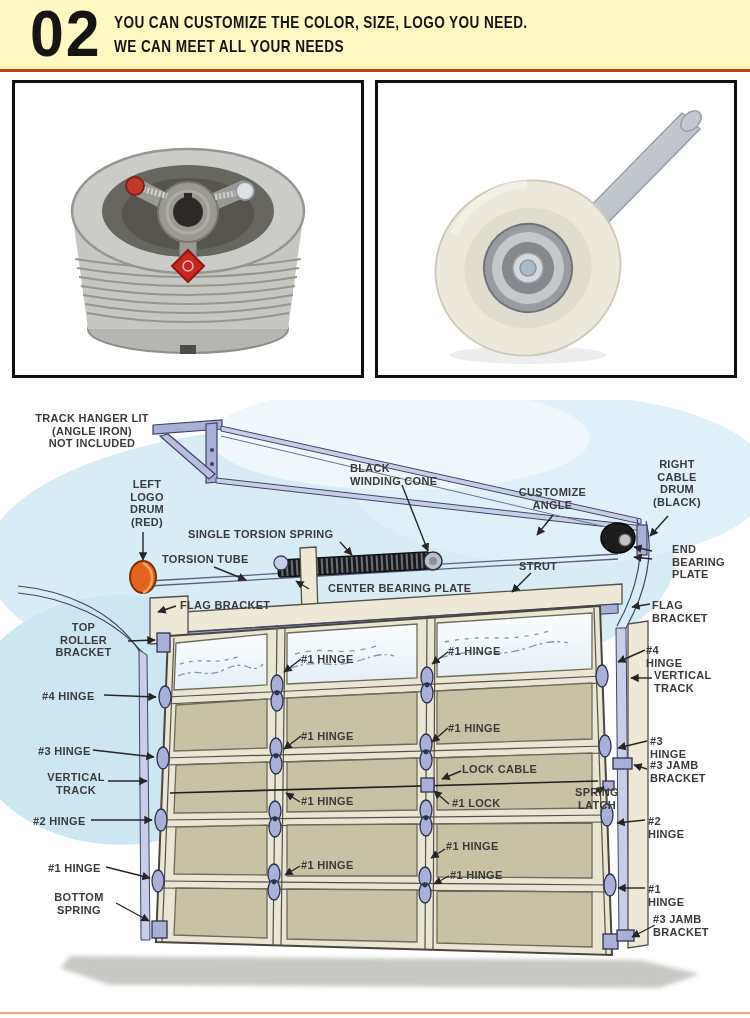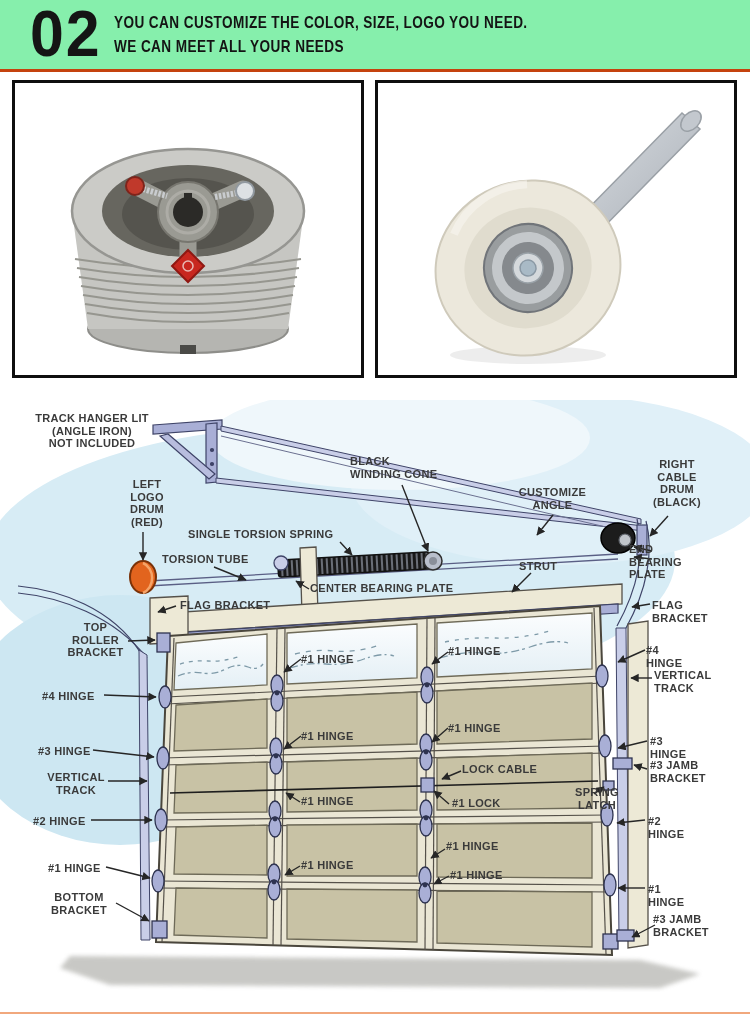--- a/index.html
+++ b/index.html
@@ -1,21 +1,21 @@
 <!DOCTYPE html>
 <html><head>
 <meta charset="utf-8">
 <style>
   html,body{margin:0;padding:0;}
   body{width:750px;height:1018px;position:relative;background:#ffffff;
        font-family:"Liberation Sans",sans-serif;overflow:hidden;}
 
   
   .header{position:absolute;left:0;top:0;width:750px;height:69px;
-          background:#86efac;border-bottom:3px solid #C5430E;box-sizing:content-box;}
+          background:#fef9c3;border-bottom:3px solid #C5430E;box-sizing:content-box;}
   .hnum{position:absolute;left:30px;top:4px;font-size:64px;line-height:60px;font-weight:800;
         color:#151515;letter-spacing:2px;transform:scaleX(.95);transform-origin:left top;}
   .hline{position:absolute;left:114px;white-space:nowrap;font-weight:700;color:#141414;
          font-size:17px;transform:scaleX(.8);transform-origin:left top;letter-spacing:.5px;}
   .hline.l1{top:13px;}
   .hline.l2{top:37px;}
 
   
   .photo{position:absolute;top:80px;height:298px;border:3px solid #0e0e0e;
          background:#ffffff;box-sizing:border-box;}
@@ -338,44 +338,44 @@
   <div class="lbl c" style="left:22px;top:12px;width:140px">TRACK HANGER LIT
 (ANGLE IRON)
 NOT INCLUDED</div>
   <div class="lbl c" style="left:103px;top:78px;width:88px">LEFT
 LOGO
 DRUM
 (RED)</div>
   <div class="lbl" style="left:188px;top:128px">SINGLE TORSION SPRING</div>
   <div class="lbl" style="left:162px;top:153px">TORSION TUBE</div>
   <div class="lbl" style="left:180px;top:199px">FLAG BRACKET</div>
-  <div class="lbl c" style="left:58px;top:221px;width:75px">TOP
+  <div class="lbl c" style="left:46px;top:221px;width:75px">TOP
 ROLLER
 BRACKET</div>
   <div class="lbl" style="left:42px;top:290px">#4 HINGE</div>
   <div class="lbl" style="left:38px;top:345px">#3 HINGE</div>
   <div class="lbl c" style="left:40px;top:371px;width:72px">VERTICAL
 TRACK</div>
   <div class="lbl" style="left:33px;top:415px">#2 HINGE</div>
   <div class="lbl" style="left:48px;top:462px">#1 HINGE</div>
   <div class="lbl c" style="left:44px;top:491px;width:70px">BOTTOM
-BRACKET</div>
-
-  <div class="lbl" style="left:350px;top:55px">BLACK
+SPRING</div>
+
+  <div class="lbl" style="left:350px;top:62px">BLACK
 WINDING CONE</div>
   <div class="lbl c" style="left:505px;top:86px;width:95px">CUSTOMIZE
 ANGLE</div>
   <div class="lbl c" style="left:645px;top:58px;width:64px">RIGHT
 CABLE
 DRUM
 (BLACK)</div>
-  <div class="lbl" style="left:629px;top:143px">END BEARING
+  <div class="lbl" style="left:672px;top:143px">END BEARING
 PLATE</div>
   <div class="lbl" style="left:519px;top:160px">STRUT</div>
-  <div class="lbl" style="left:310px;top:182px">CENTER BEARING PLATE</div>
+  <div class="lbl" style="left:328px;top:182px">CENTER BEARING PLATE</div>
   <div class="lbl" style="left:652px;top:199px">FLAG BRACKET</div>
   <div class="lbl" style="left:646px;top:244px">#4 HINGE</div>
   <div class="lbl" style="left:654px;top:269px">VERTICAL
 TRACK</div>
   <div class="lbl" style="left:650px;top:335px">#3 HINGE</div>
   <div class="lbl" style="left:650px;top:359px">#3 JAMB
 BRACKET</div>
   <div class="lbl" style="left:648px;top:415px">#2 HINGE</div>
   <div class="lbl" style="left:648px;top:483px">#1 HINGE</div>
   <div class="lbl" style="left:653px;top:513px">#3 JAMB

